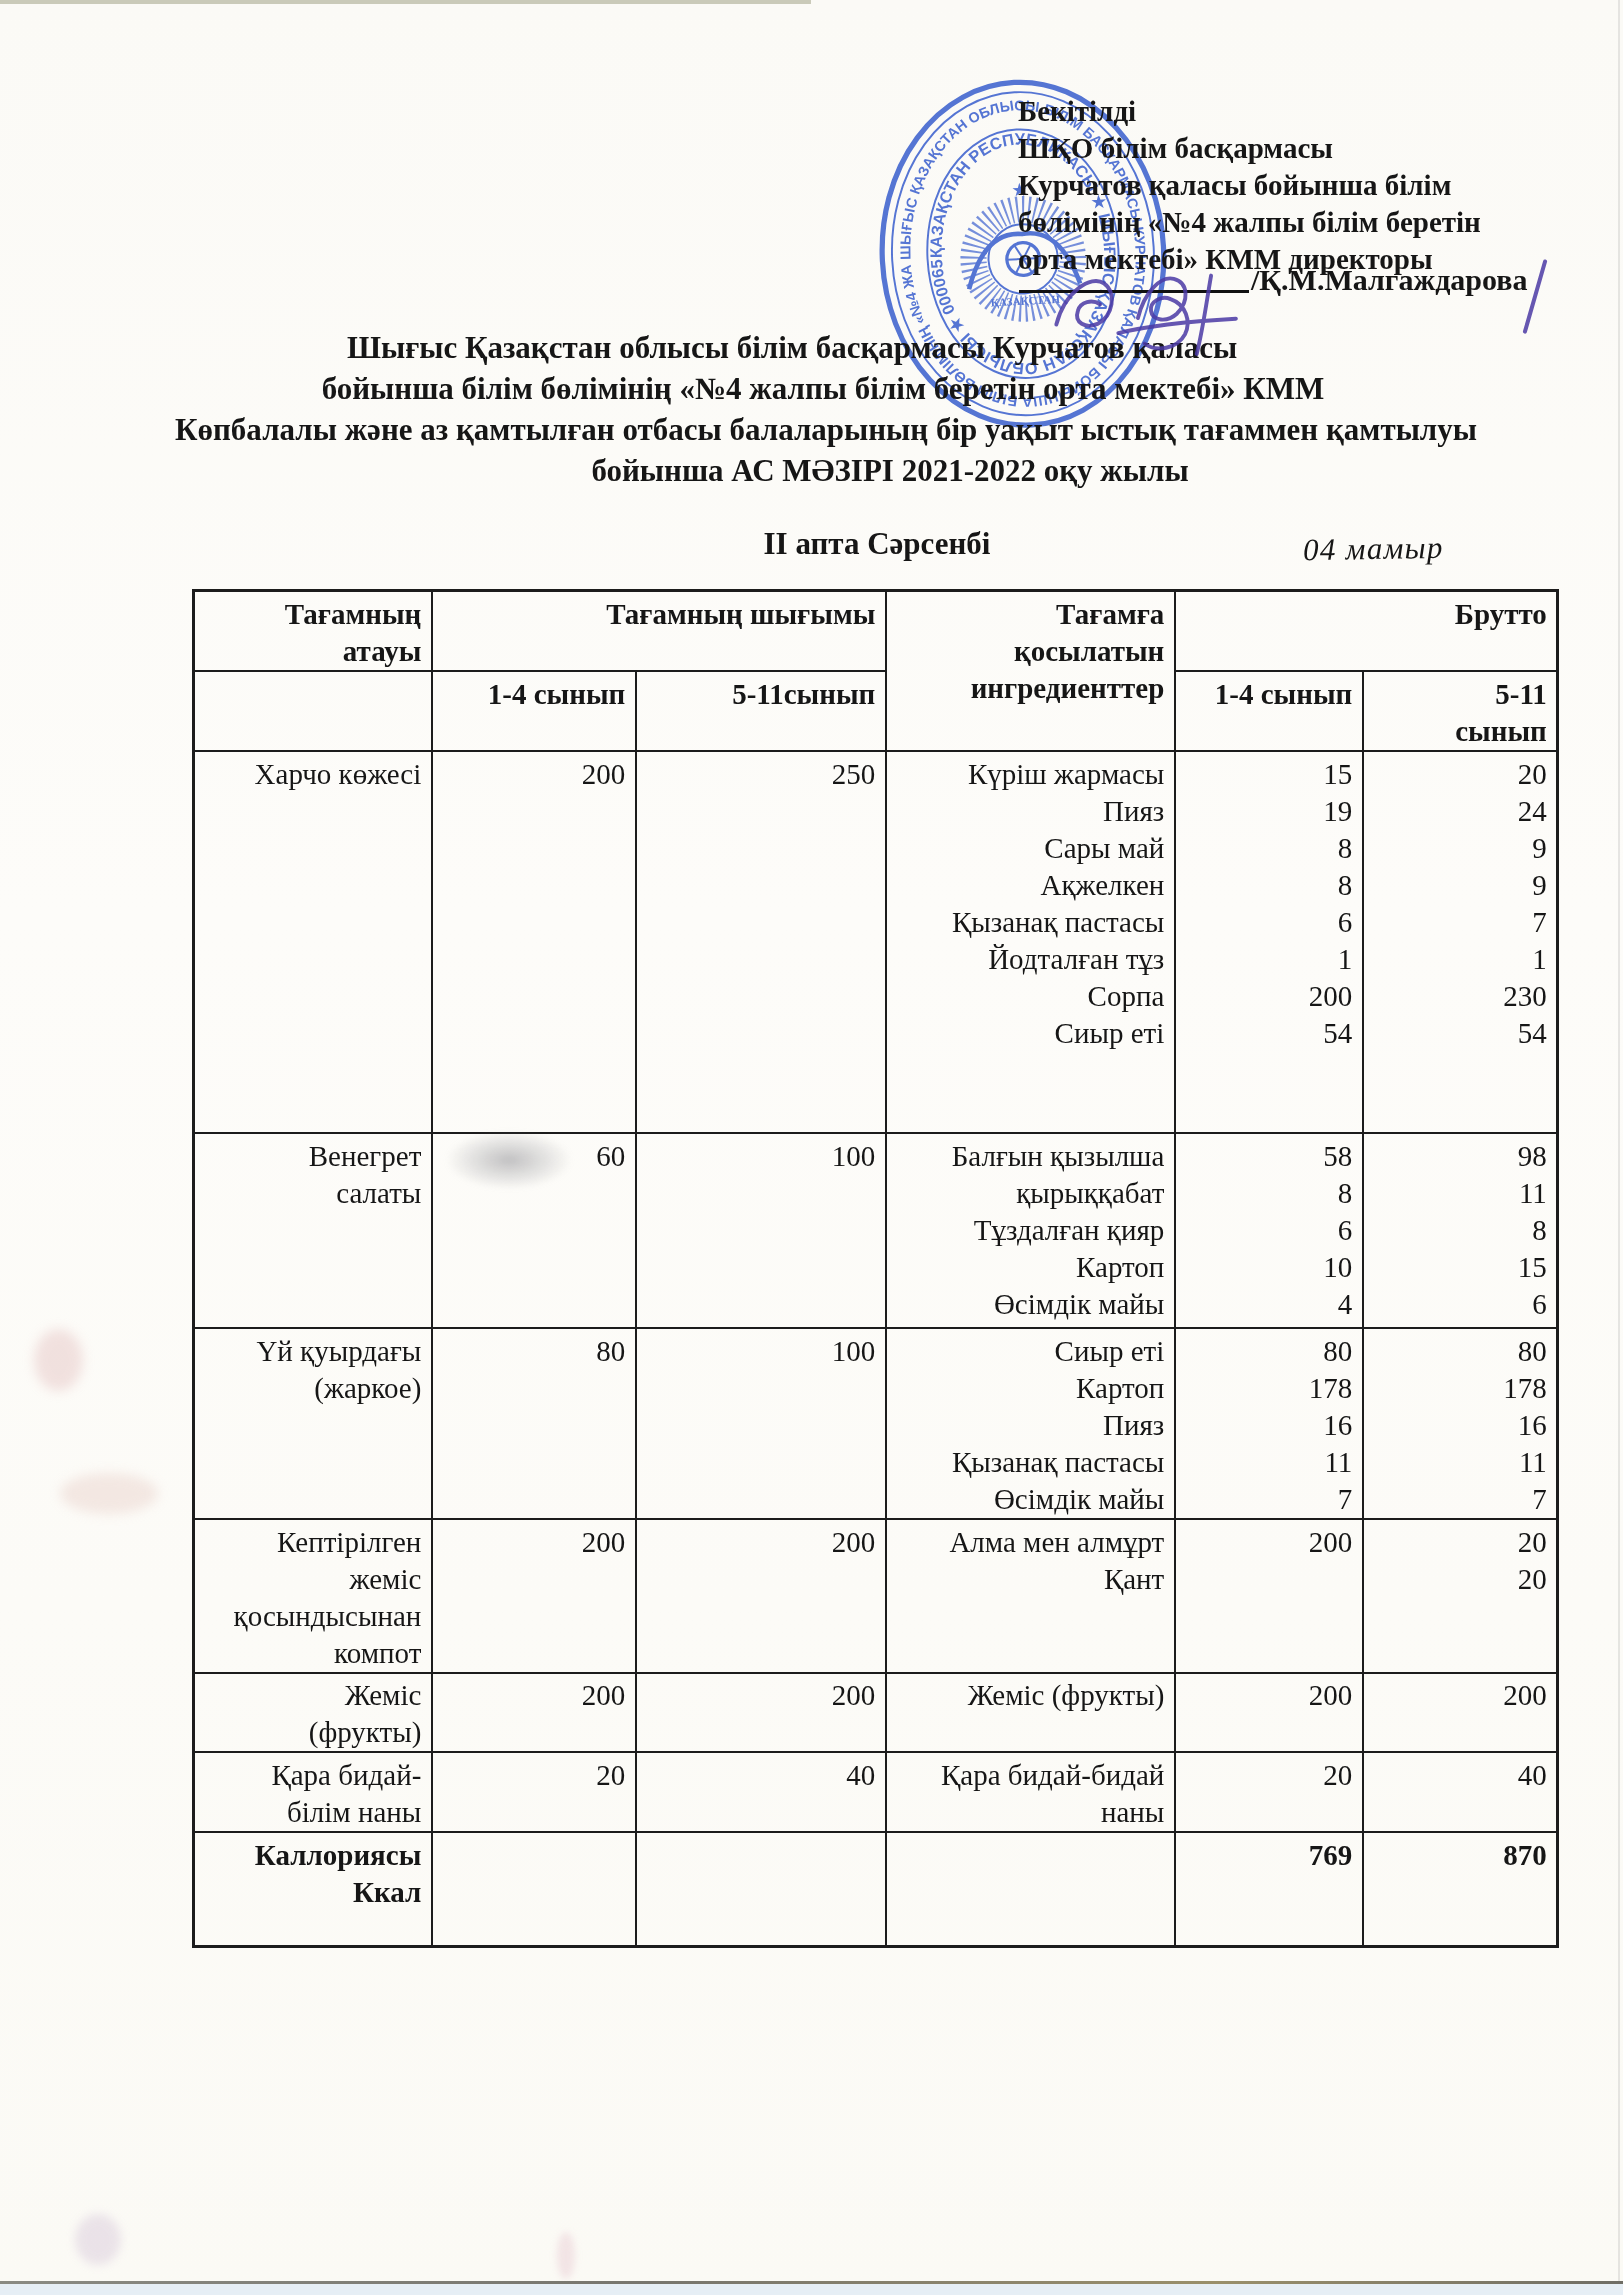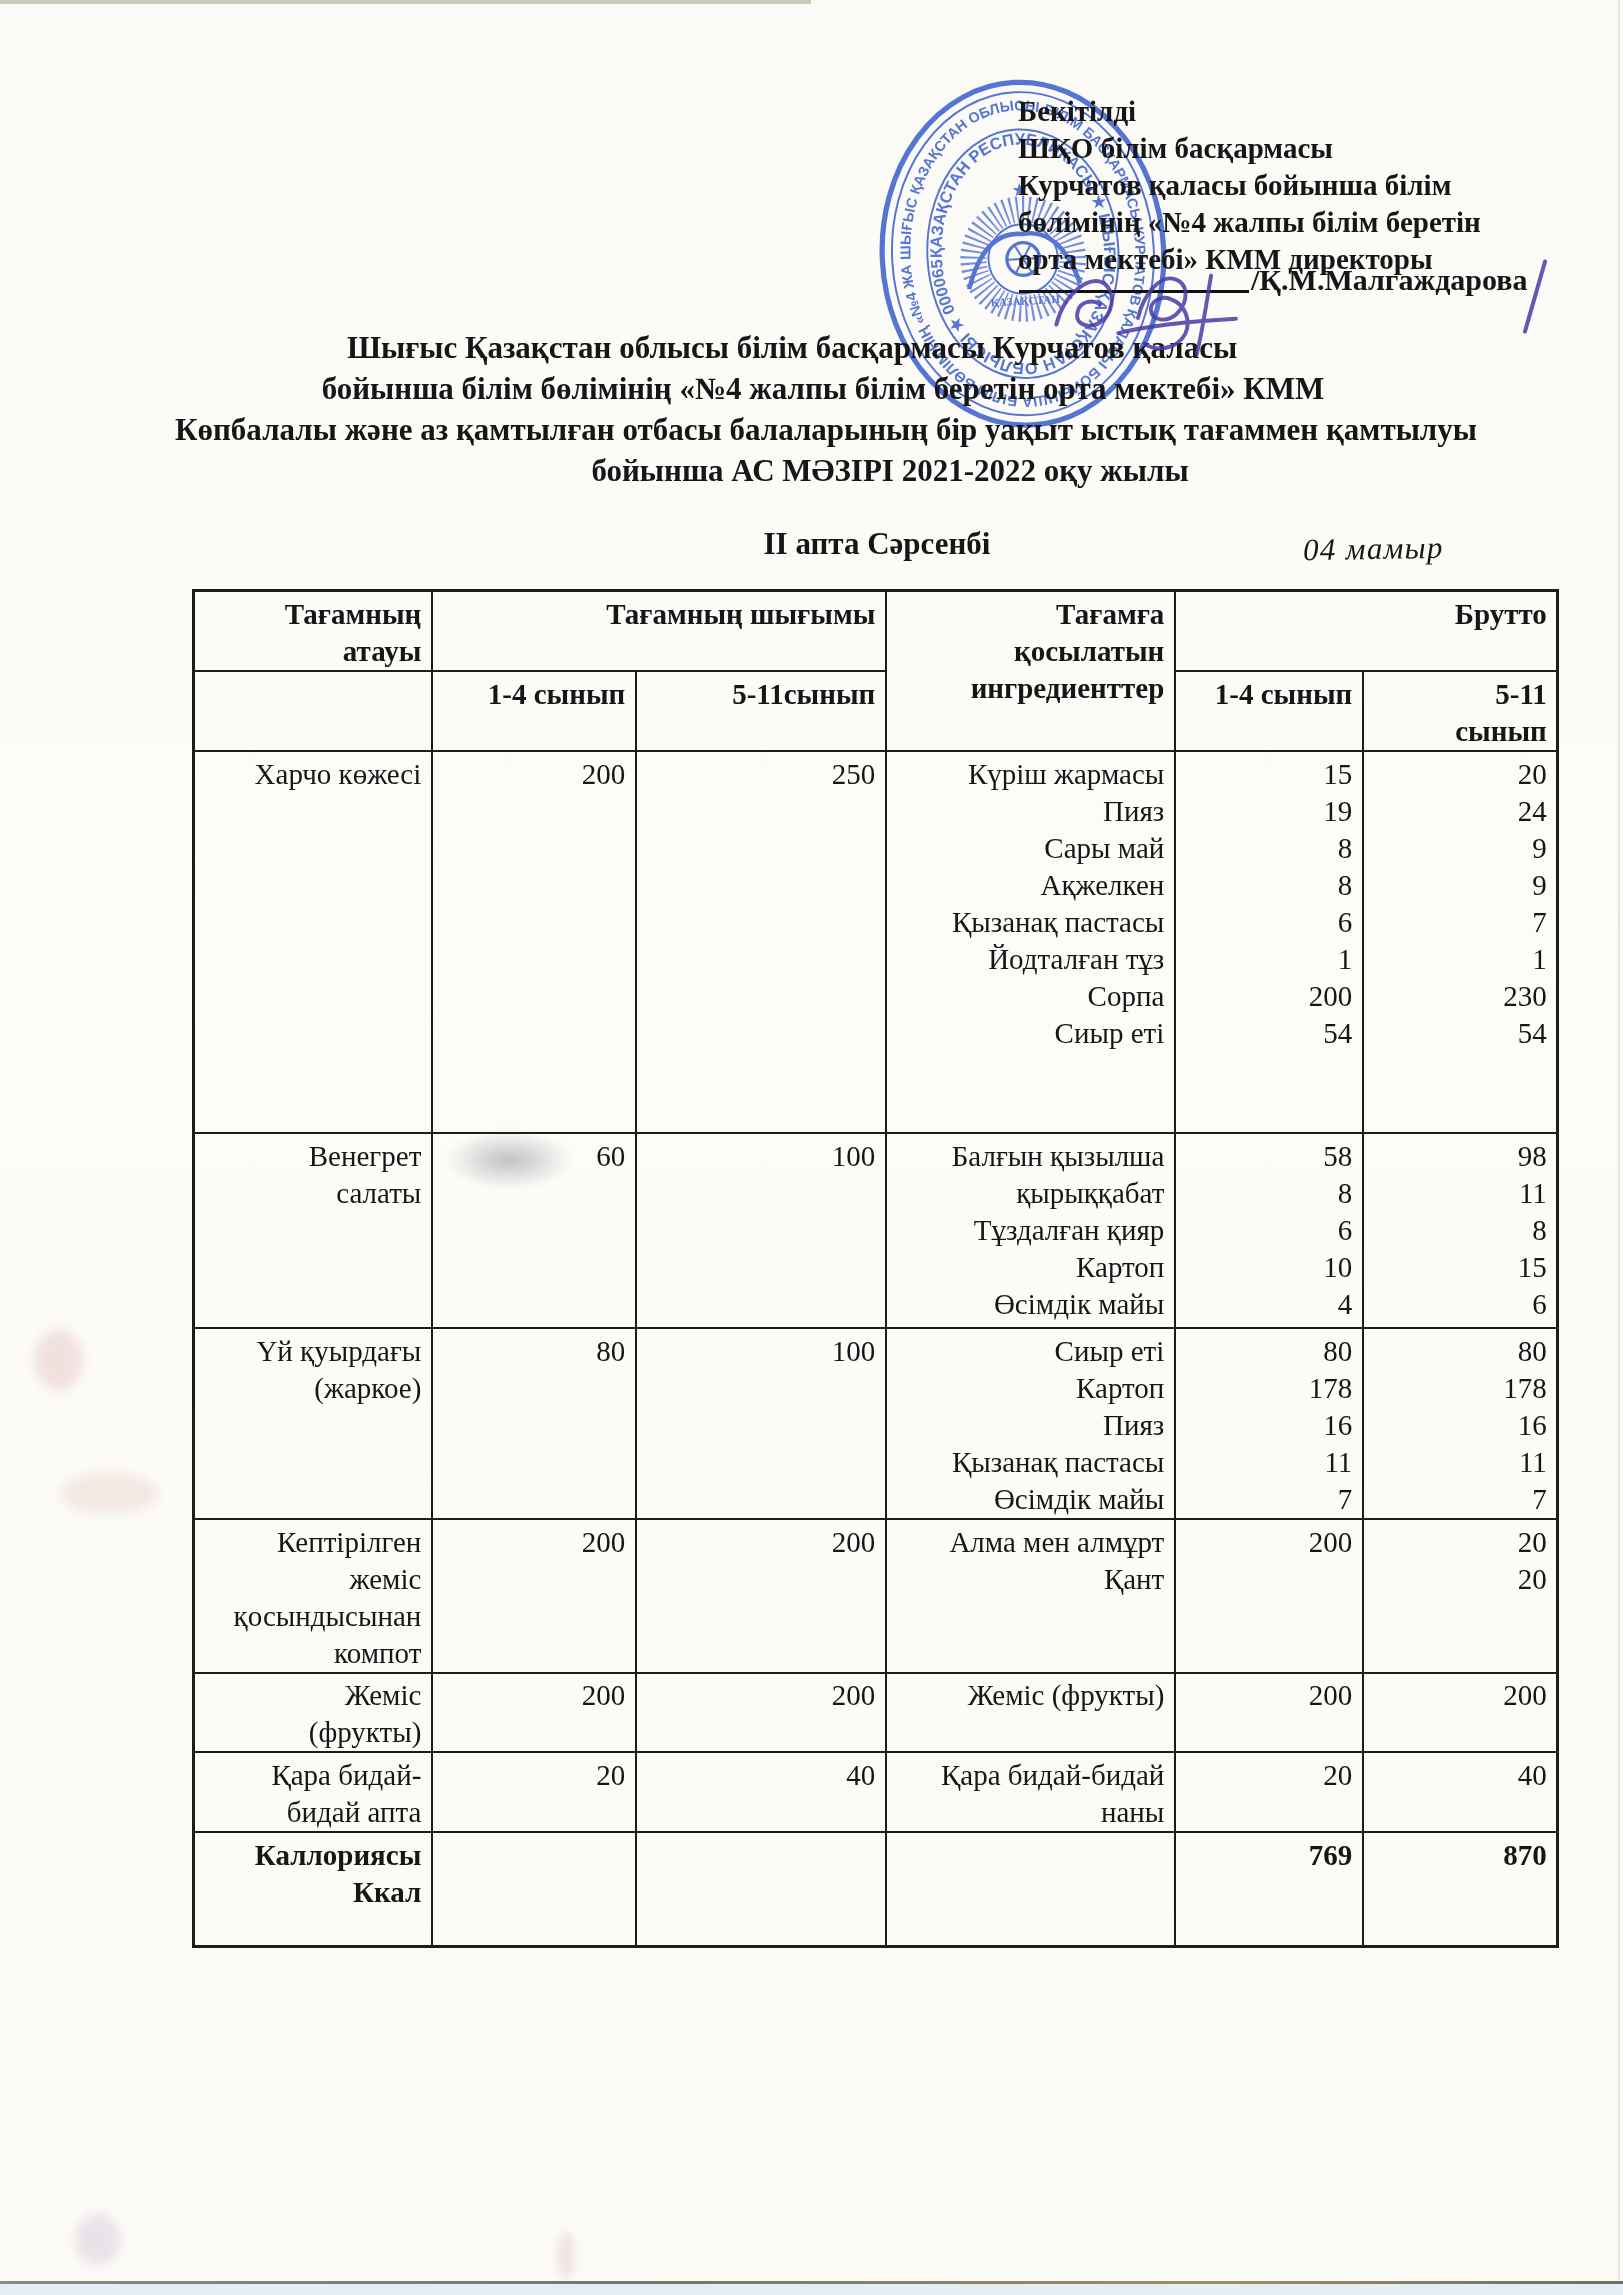--- a/index.html
+++ b/index.html
@@ -273,21 +273,21 @@
         <td class="num">
             <div>200</div>
           </td>
         <td class="num">
             <div>200</div>
           </td>
       </tr>
       <tr class="r6">
         <td>
             <div>Қара бидай-</div>
-            <div>бидай апта</div>
+            <div>білім наны</div>
           </td>
         <td class="num">20</td>
         <td class="num">40</td>
         <td>
             <div>Қара бидай-бидай</div>
             <div>наны</div>
           </td>
         <td class="num">
             <div>20</div>
           </td>

